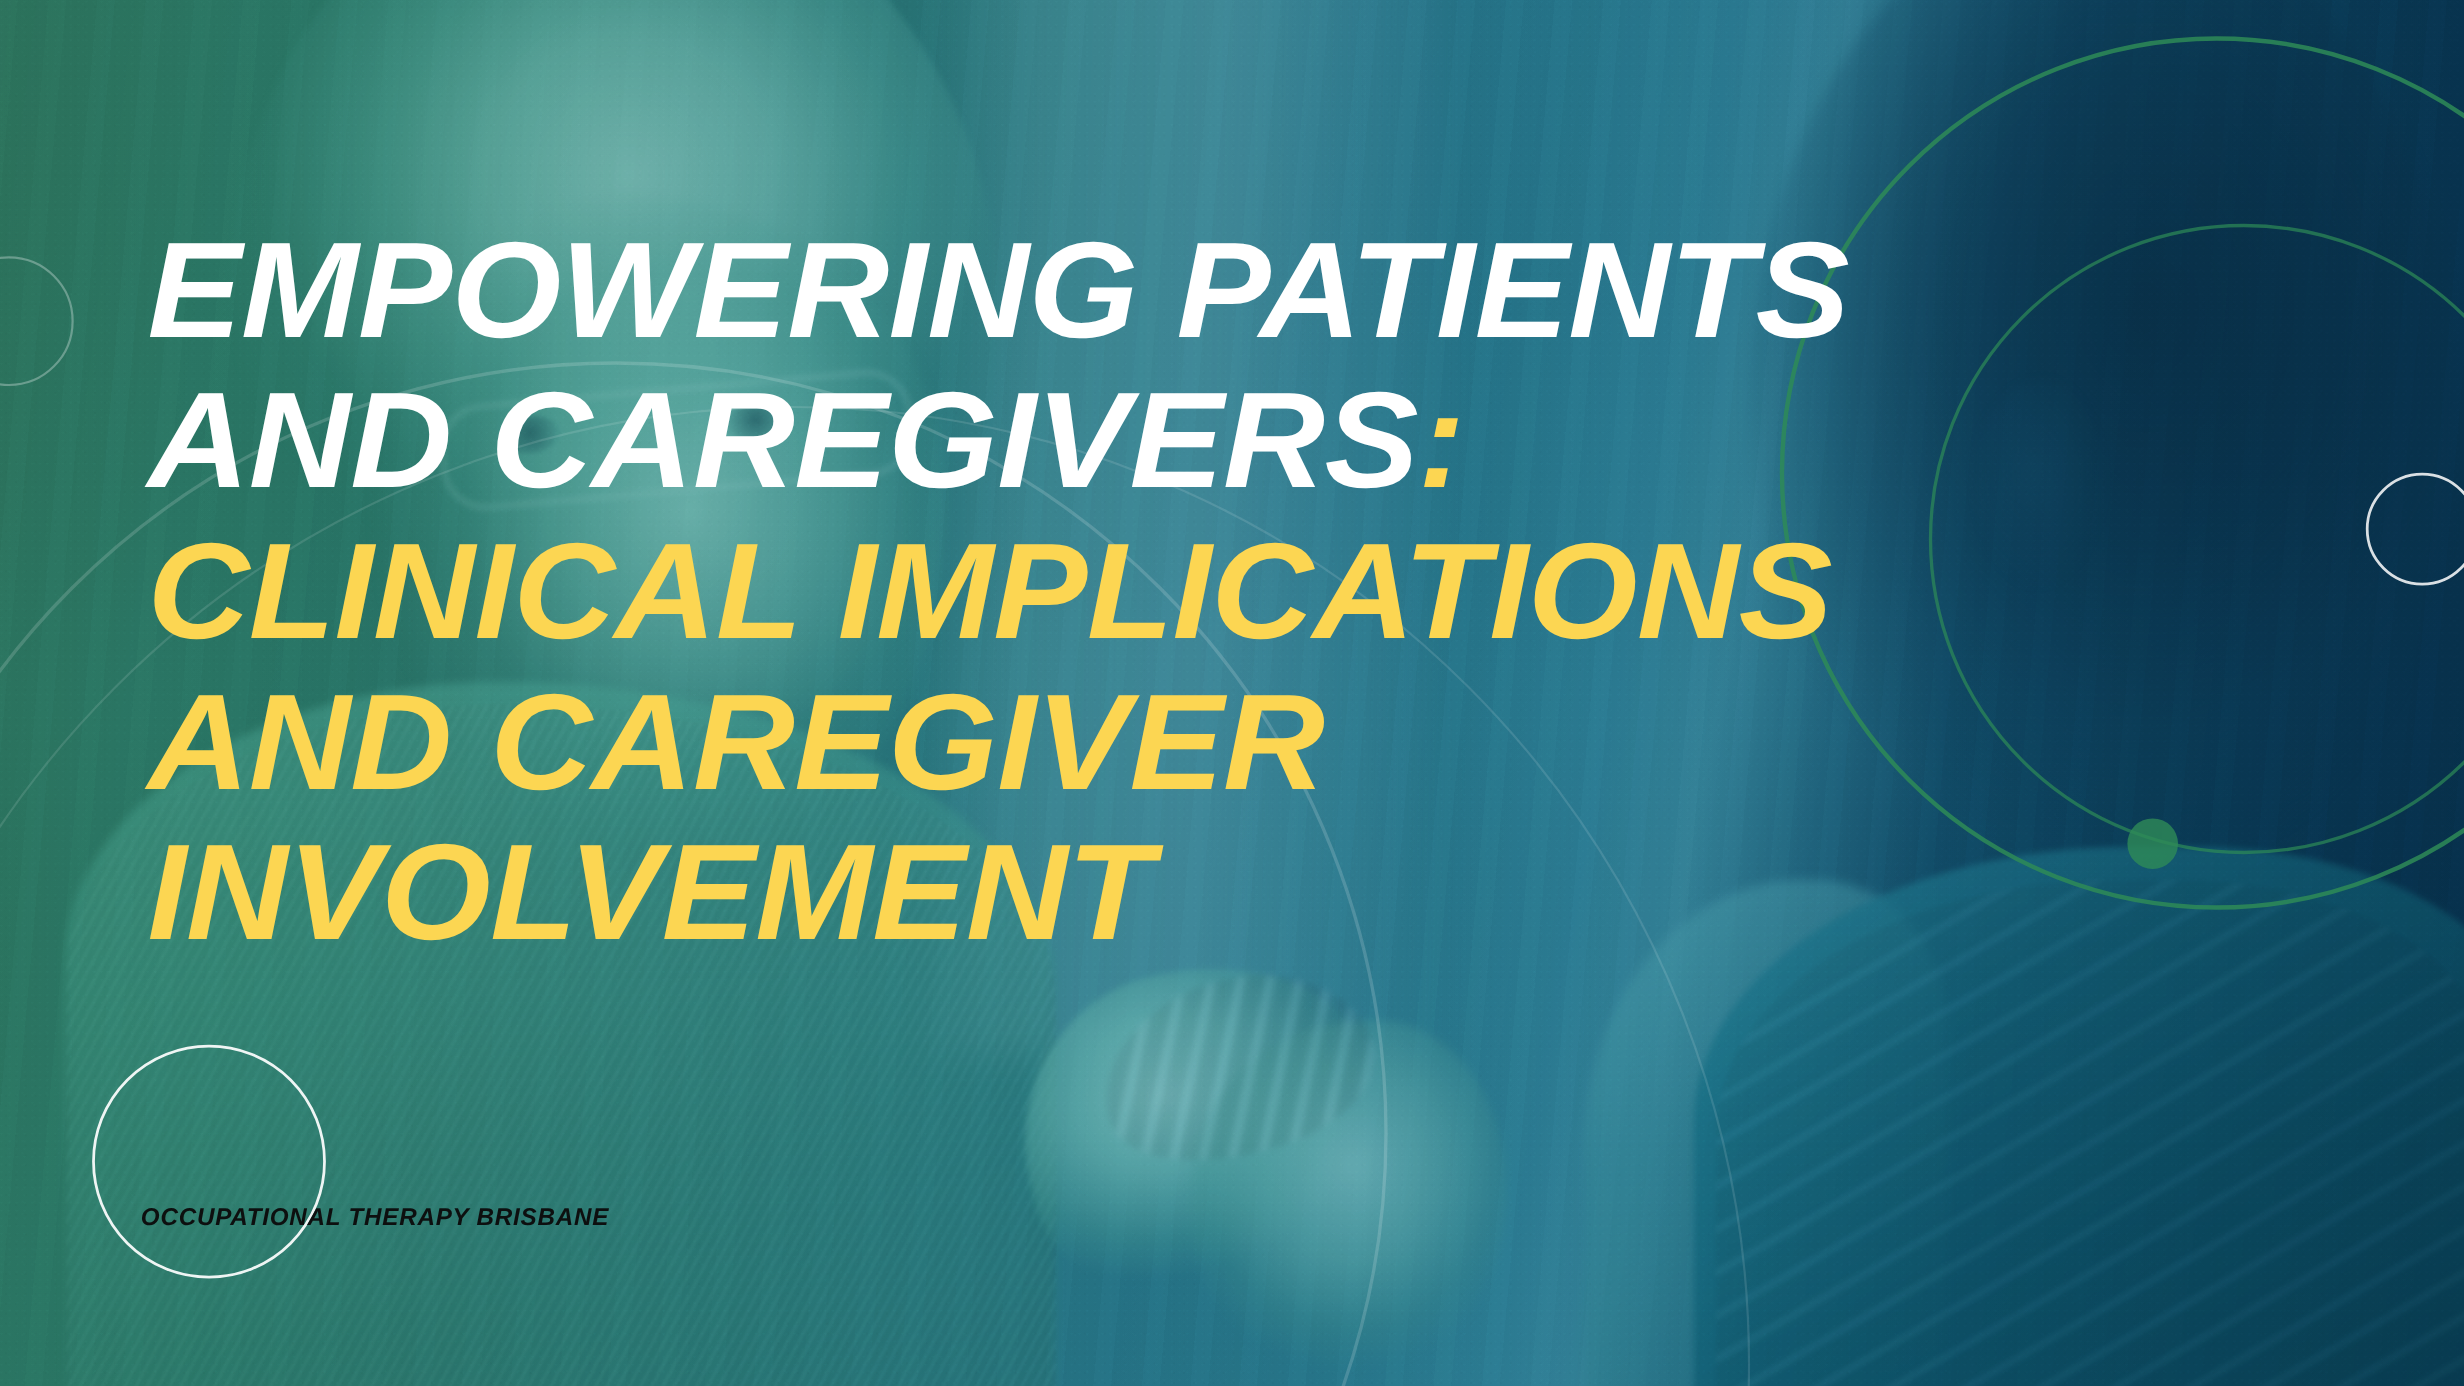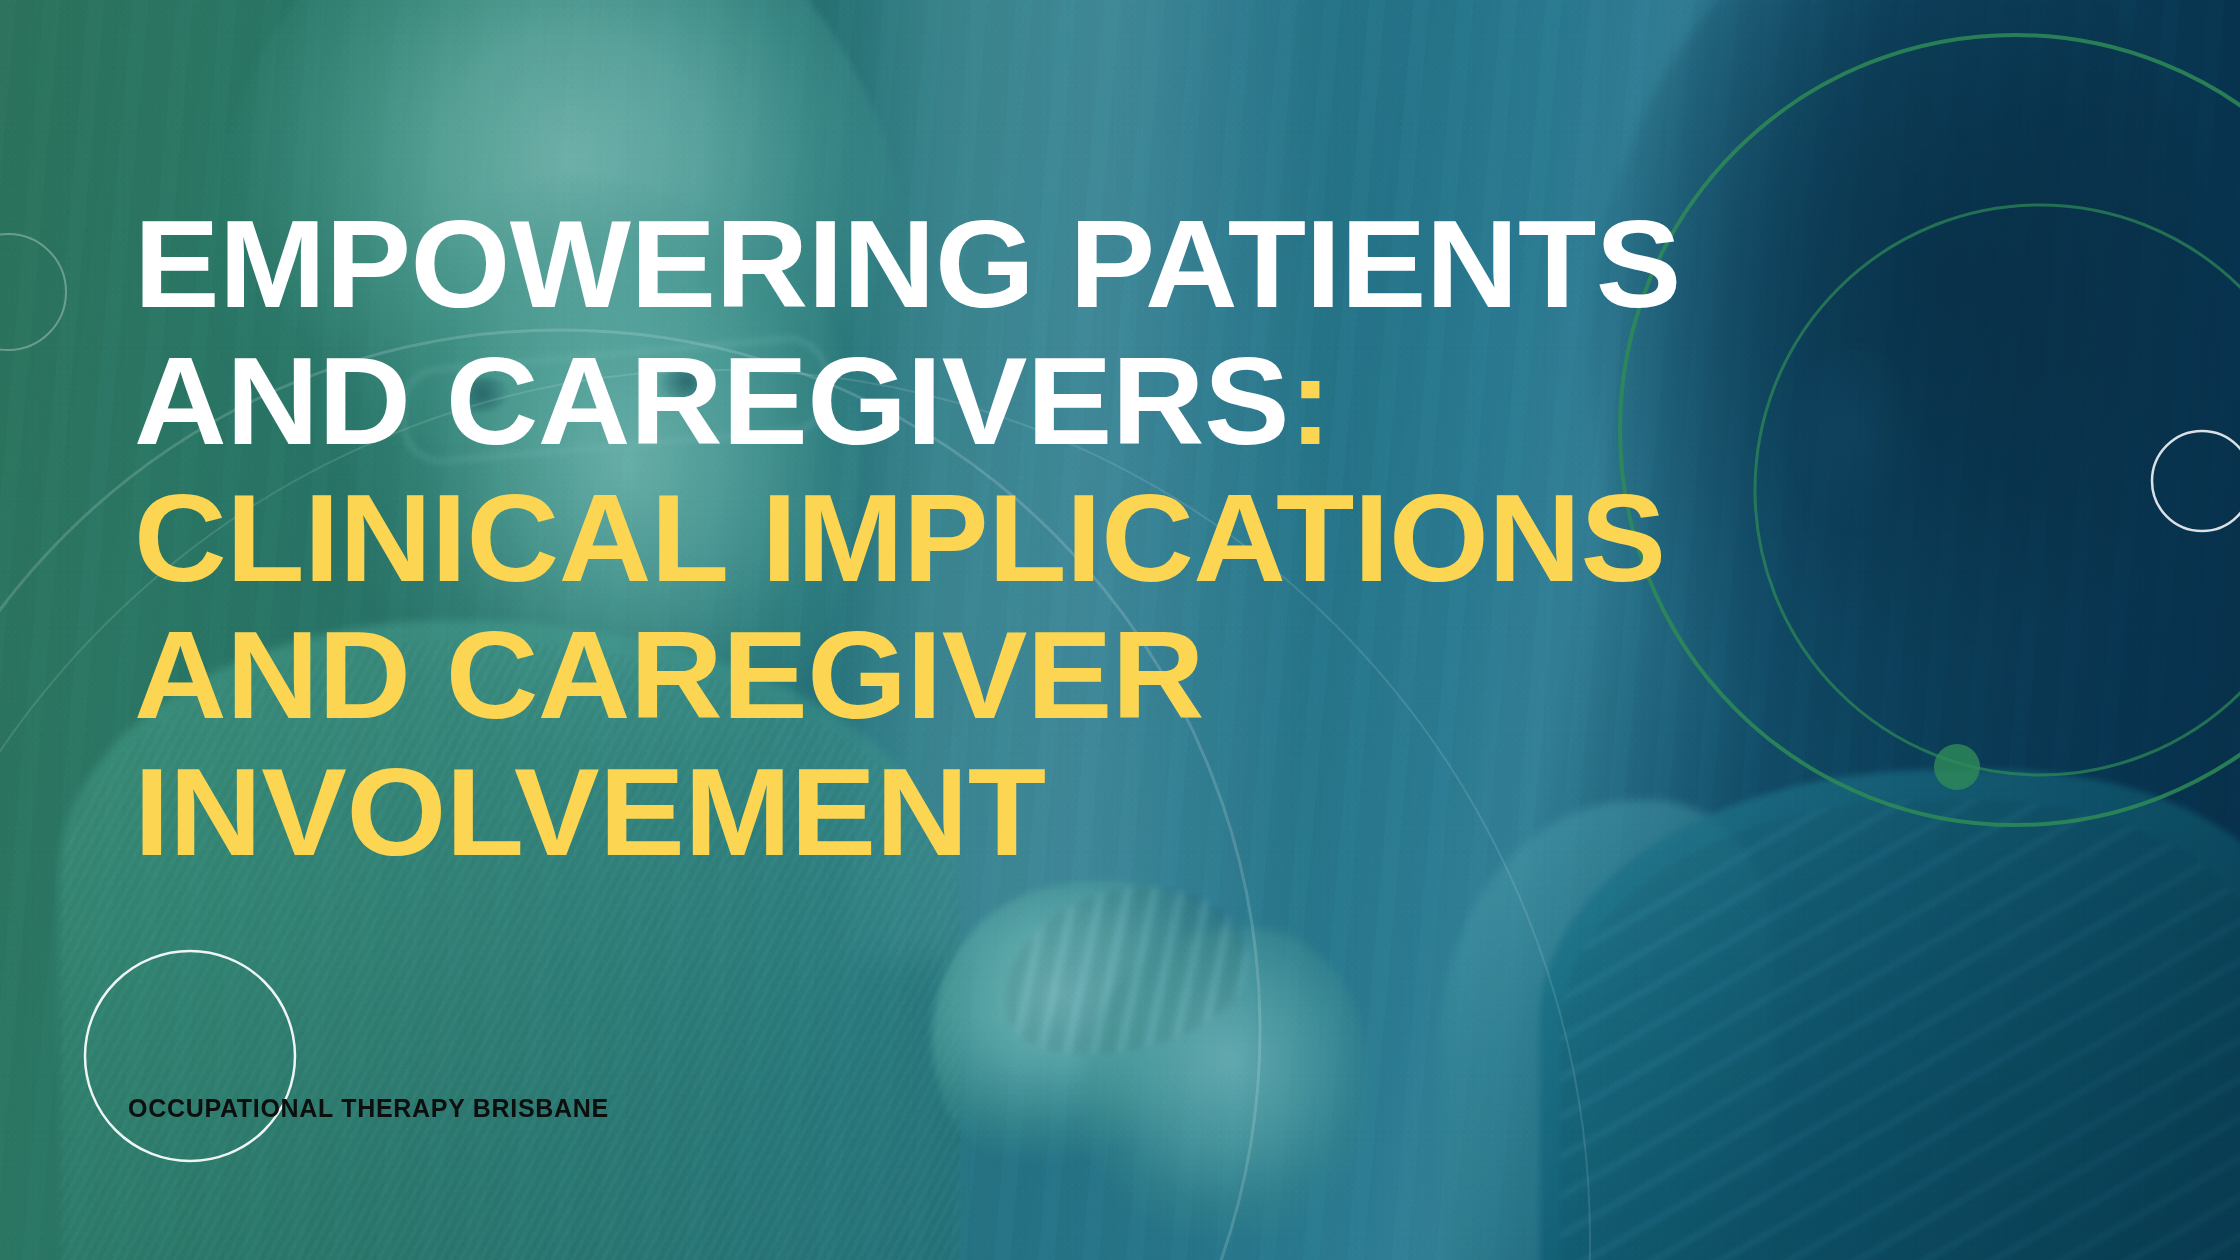--- a/index.html
+++ b/index.html
@@ -9,20 +9,21 @@
     overflow:hidden;
     background:#0d4a5e;
     font-family:"Liberation Sans", sans-serif;
   }
 
   #slide {
     position:relative;
     width:2240px; height:1260px;
     overflow:hidden;
     isolation:isolate;
+    font-style:italic;
   }
 
   
   .bg-base {
     position:absolute; inset:0;
     background:
       linear-gradient(100deg,
         #2f7a63 0%,
         #2e8270 9%,
         #2b7f70 16%,
@@ -311,21 +312,21 @@
   .tline.white { color:#ffffff; }
   .tline.yellow { color:#fcd652; }
   .colon { color:#fcd652; }
 
   .footer {
     position:absolute;
     left:128px;
     top:1094px;
     font-family:"Liberation Sans", sans-serif;
     font-weight:700;
-    font-size:25px;
+    font-size:22px;
     letter-spacing:0.7px;
     color:#0d0f0f;
     white-space:nowrap;
   }
 </style>
 </head>
 <body>
 
 <div id="slide">
 

